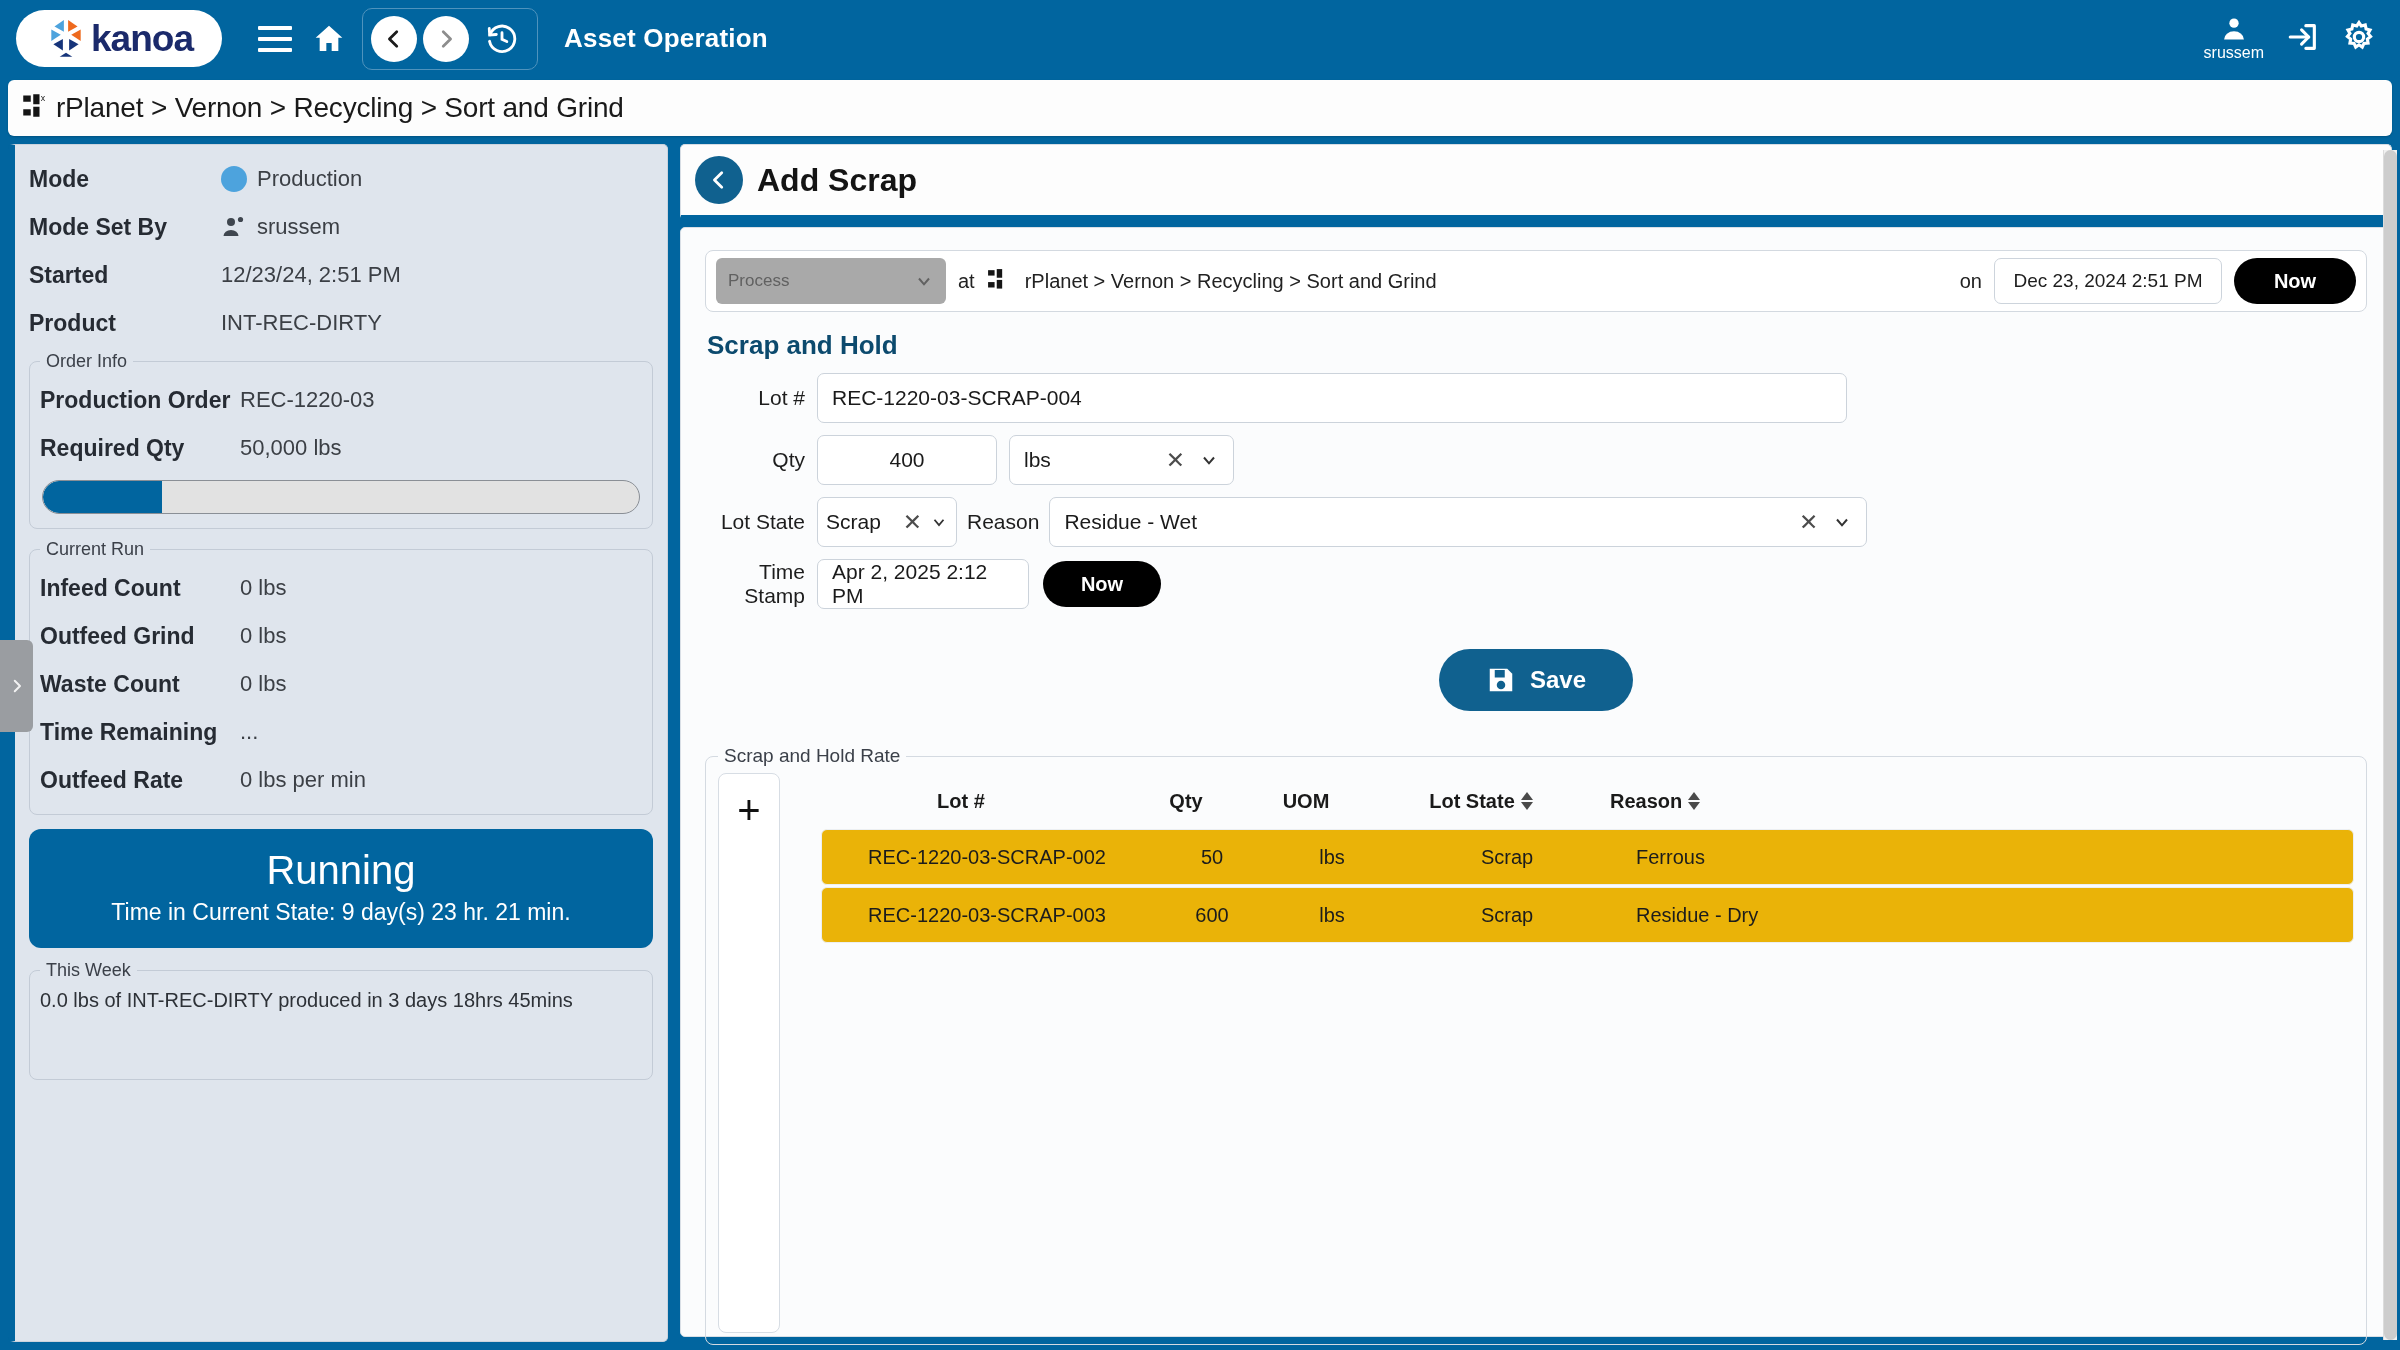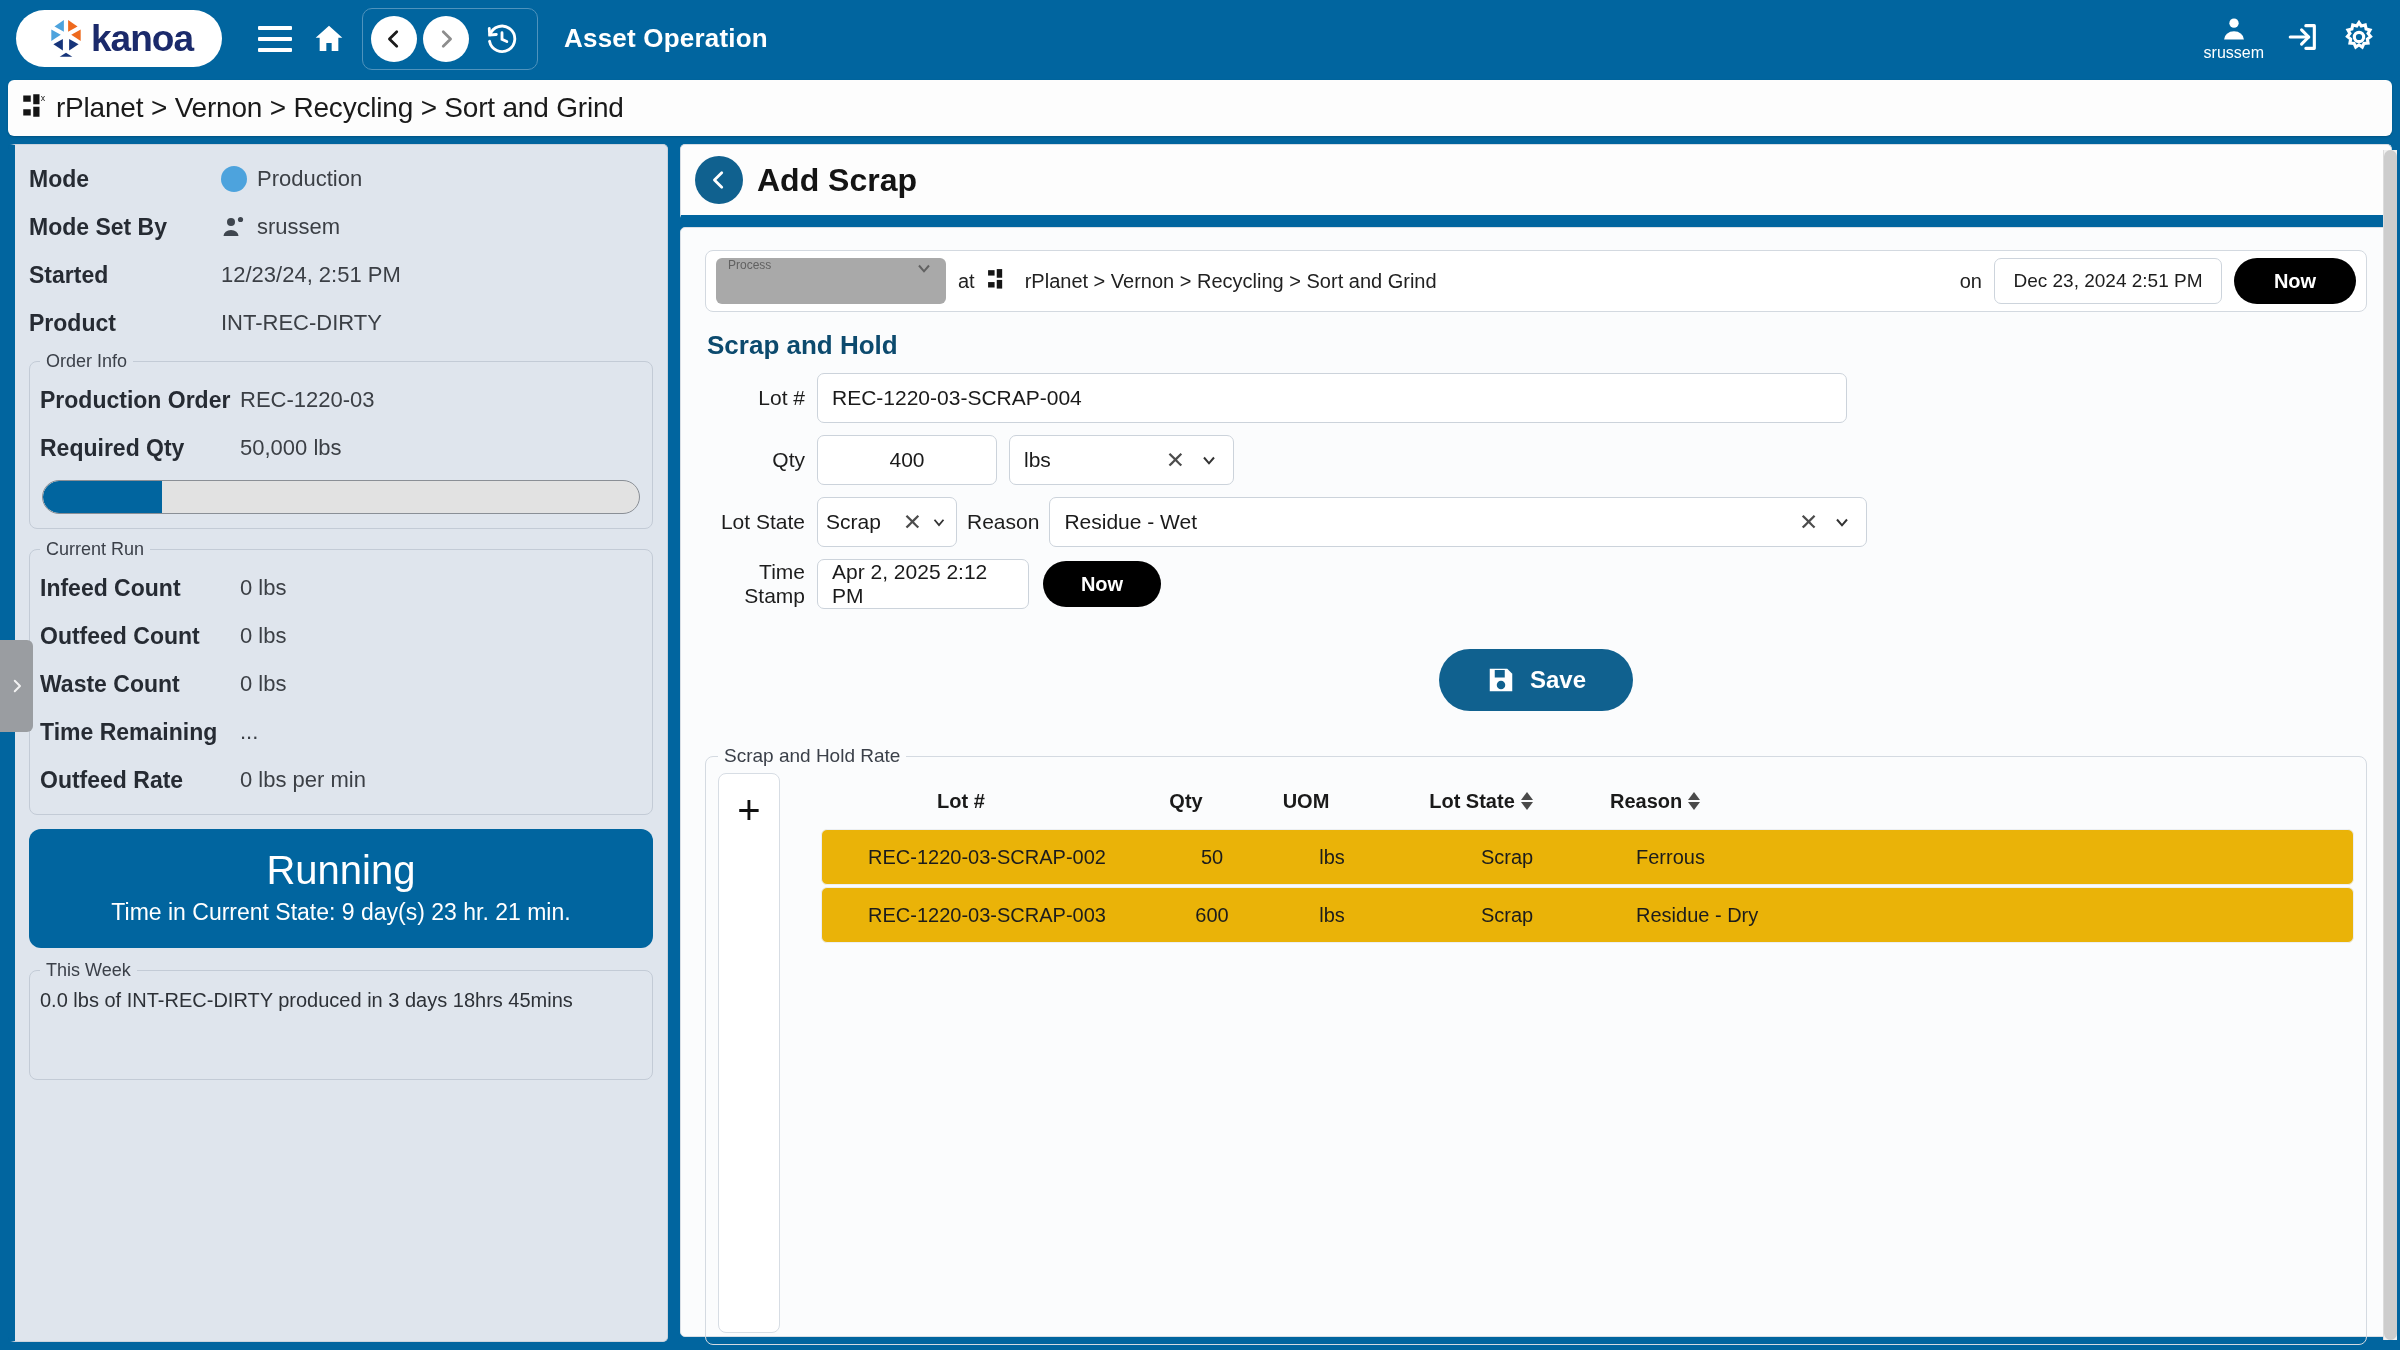--- a/index.html
+++ b/index.html
@@ -108,22 +108,22 @@
     margin-top: 7px; height: 1110px; background: #fbfcfd;
     border: 1px solid #d9dfe6; border-radius: 5px; padding: 22px 24px;
   }
 
   .ctxbar {
     height: 62px; border: 1px solid #d3d9e0; border-radius: 8px; background:#fff;
     display:flex; align-items:center; padding: 0 10px; gap: 12px;
   }
   .sel-process {
     width: 230px; height: 46px; background: #a9a9a9; border-radius: 6px;
-    display:flex; align-items:flex-start; justify-content: space-between; padding: 0 12px;
-    color:#616161; font-size: 12px; cursor: pointer;
+    display:flex; align-items:center; justify-content: space-between; padding: 0 12px;
+    color:#616161; font-size: 17px; cursor: pointer;
   }
   .ctx-at { font-size: 20px; color: #222; }
   .ctx-path { font-size: 20px; color: #222; }
   .ctx-right { margin-left: auto; display:flex; align-items:center; gap: 12px; }
   .date-box {
     width: 228px; height: 46px; border: 1px solid #cdd4dc; border-radius: 7px; background:#fff;
     display:flex; align-items:center; justify-content:center; font-size: 19px; color: #1d1d1d; cursor: text;
   }
   .btn-now {
     min-width: 122px; height: 46px; background: #000000; color:#fff; border-radius: 23px;
@@ -323,21 +323,21 @@
     </div>
   </fieldset>
 
   <fieldset class="group" style="margin-top:10px">
     <legend>Current Run</legend>
     <div class="gkv">
       <div class="k">Infeed Count</div>
       <div class="v">0 lbs</div>
     </div>
     <div class="gkv">
-      <div class="k">Outfeed Count</div>
+      <div class="k">Outfeed Grind</div>
       <div class="v">0 lbs</div>
     </div>
     <div class="gkv">
       <div class="k">Waste Count</div>
       <div class="v">0 lbs</div>
     </div>
     <div class="gkv">
       <div class="k">Time Remaining</div>
       <div class="v">...</div>
     </div>

